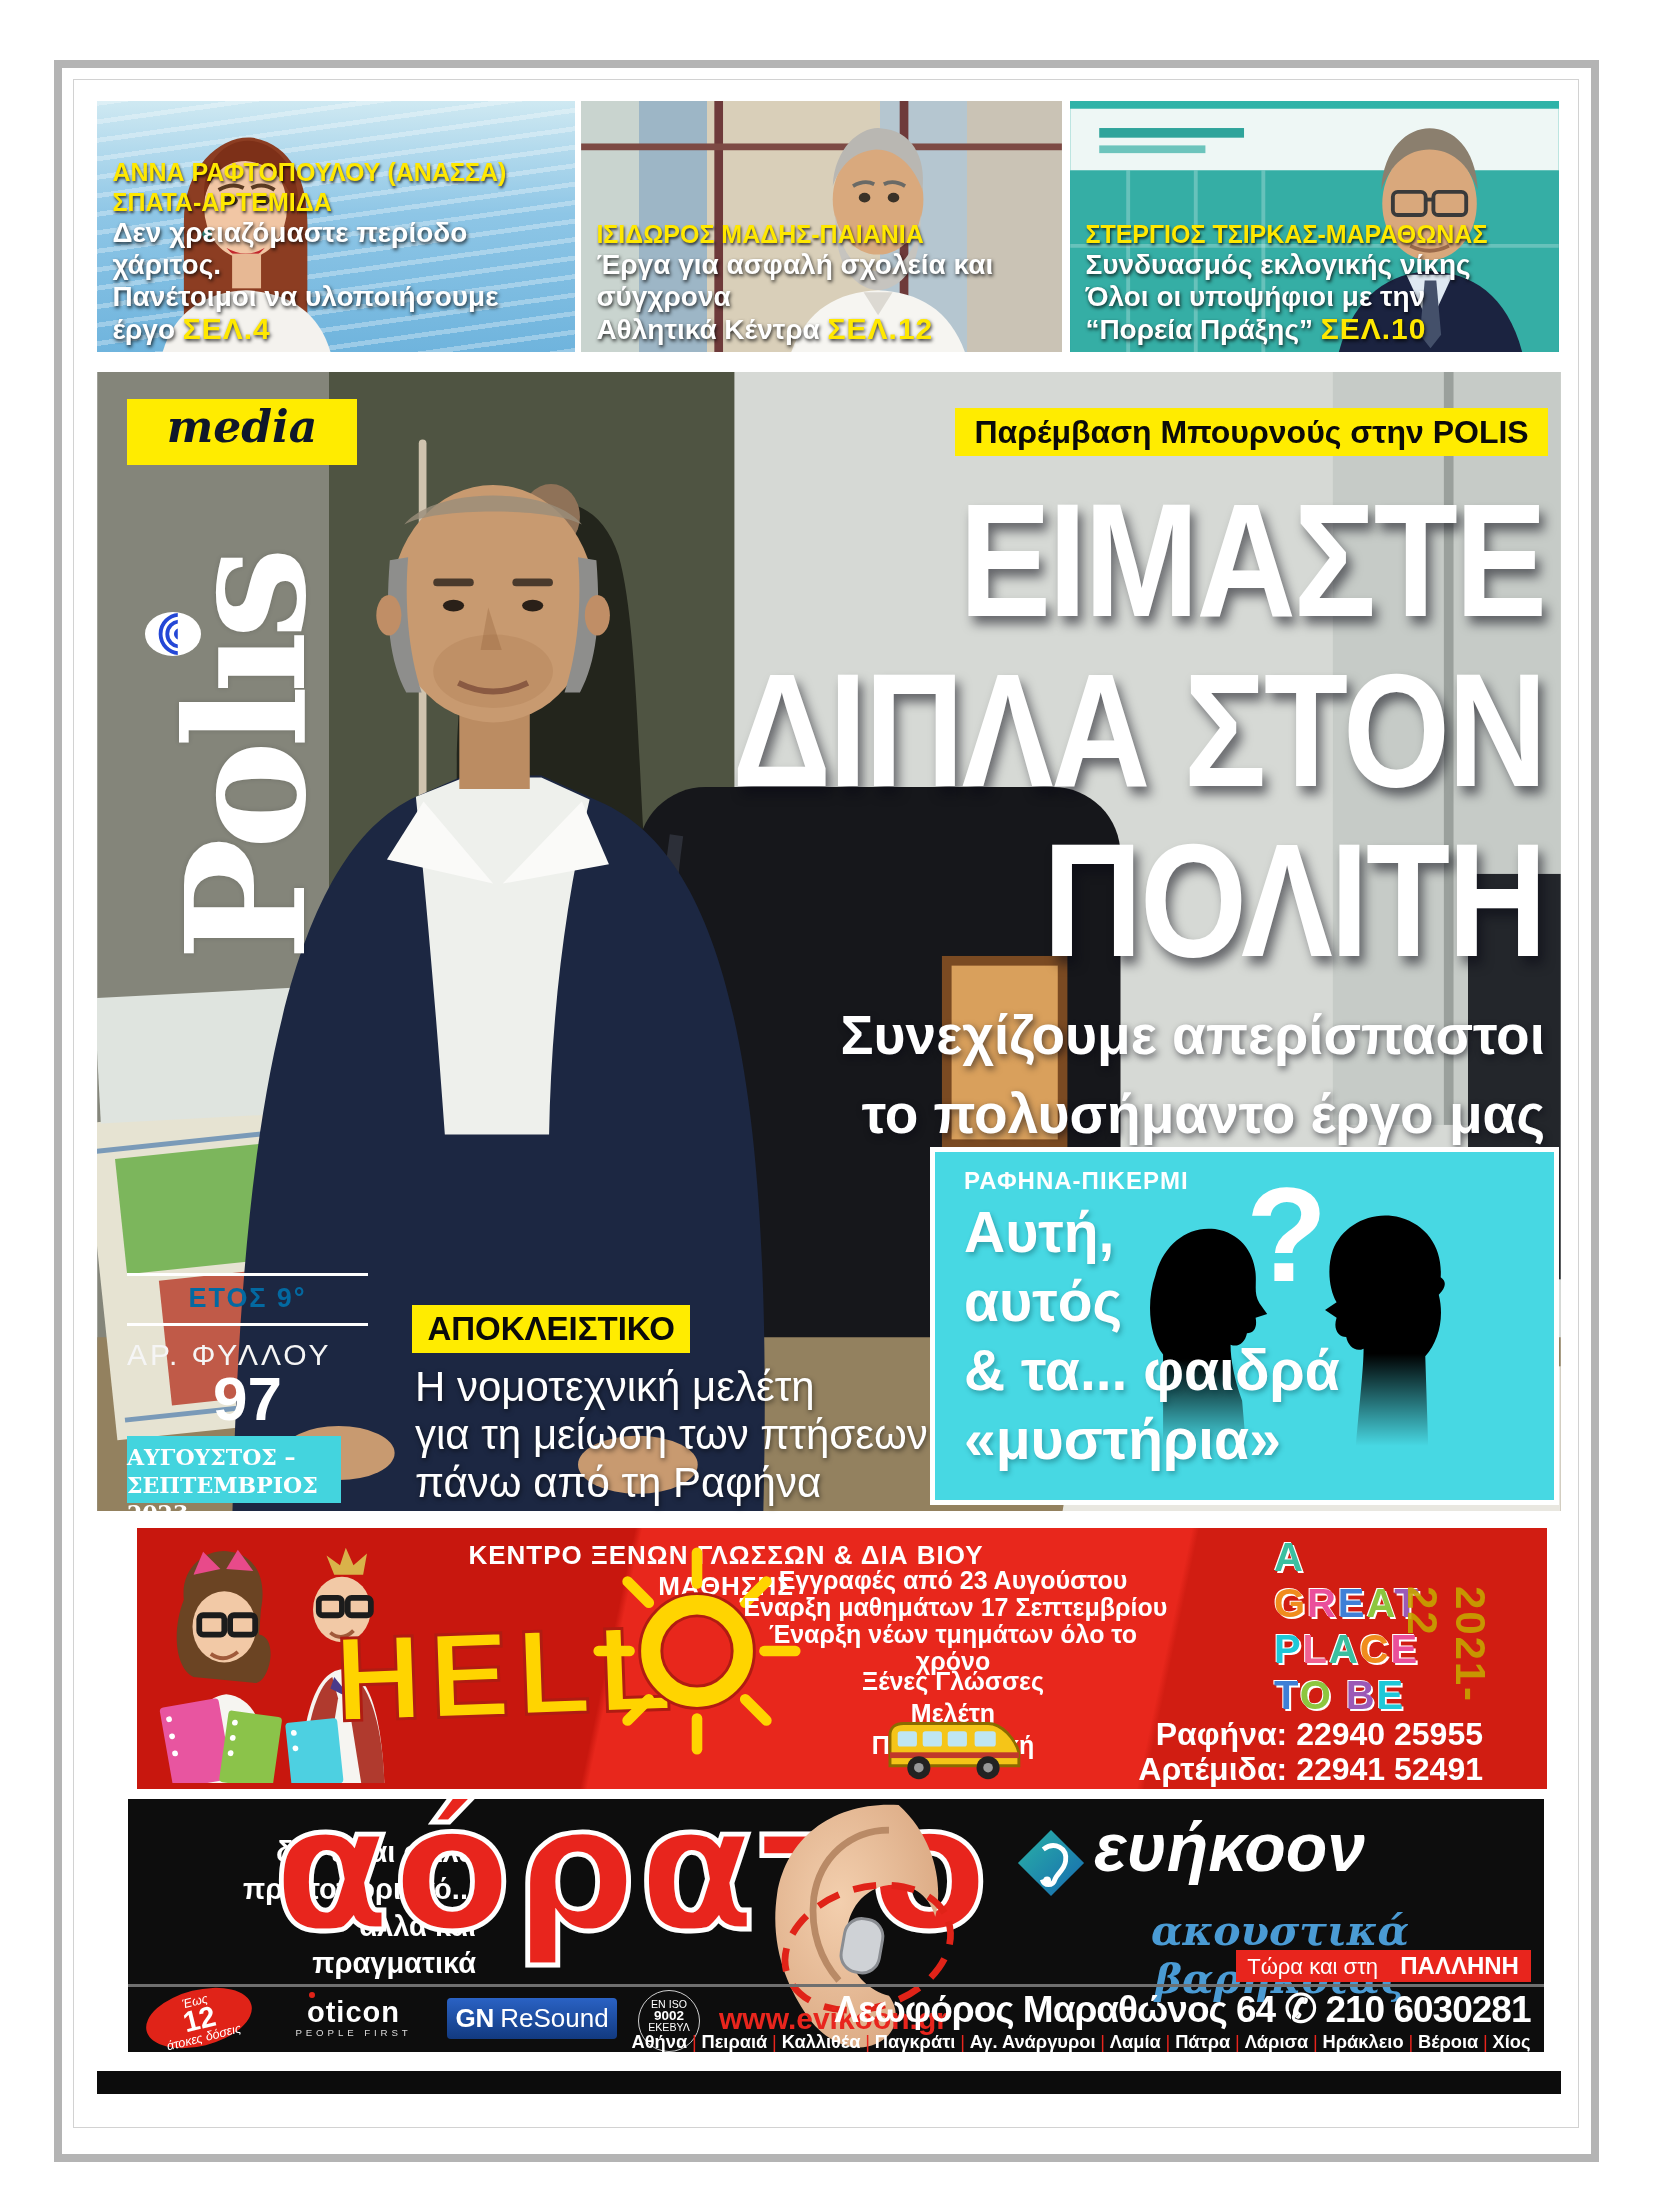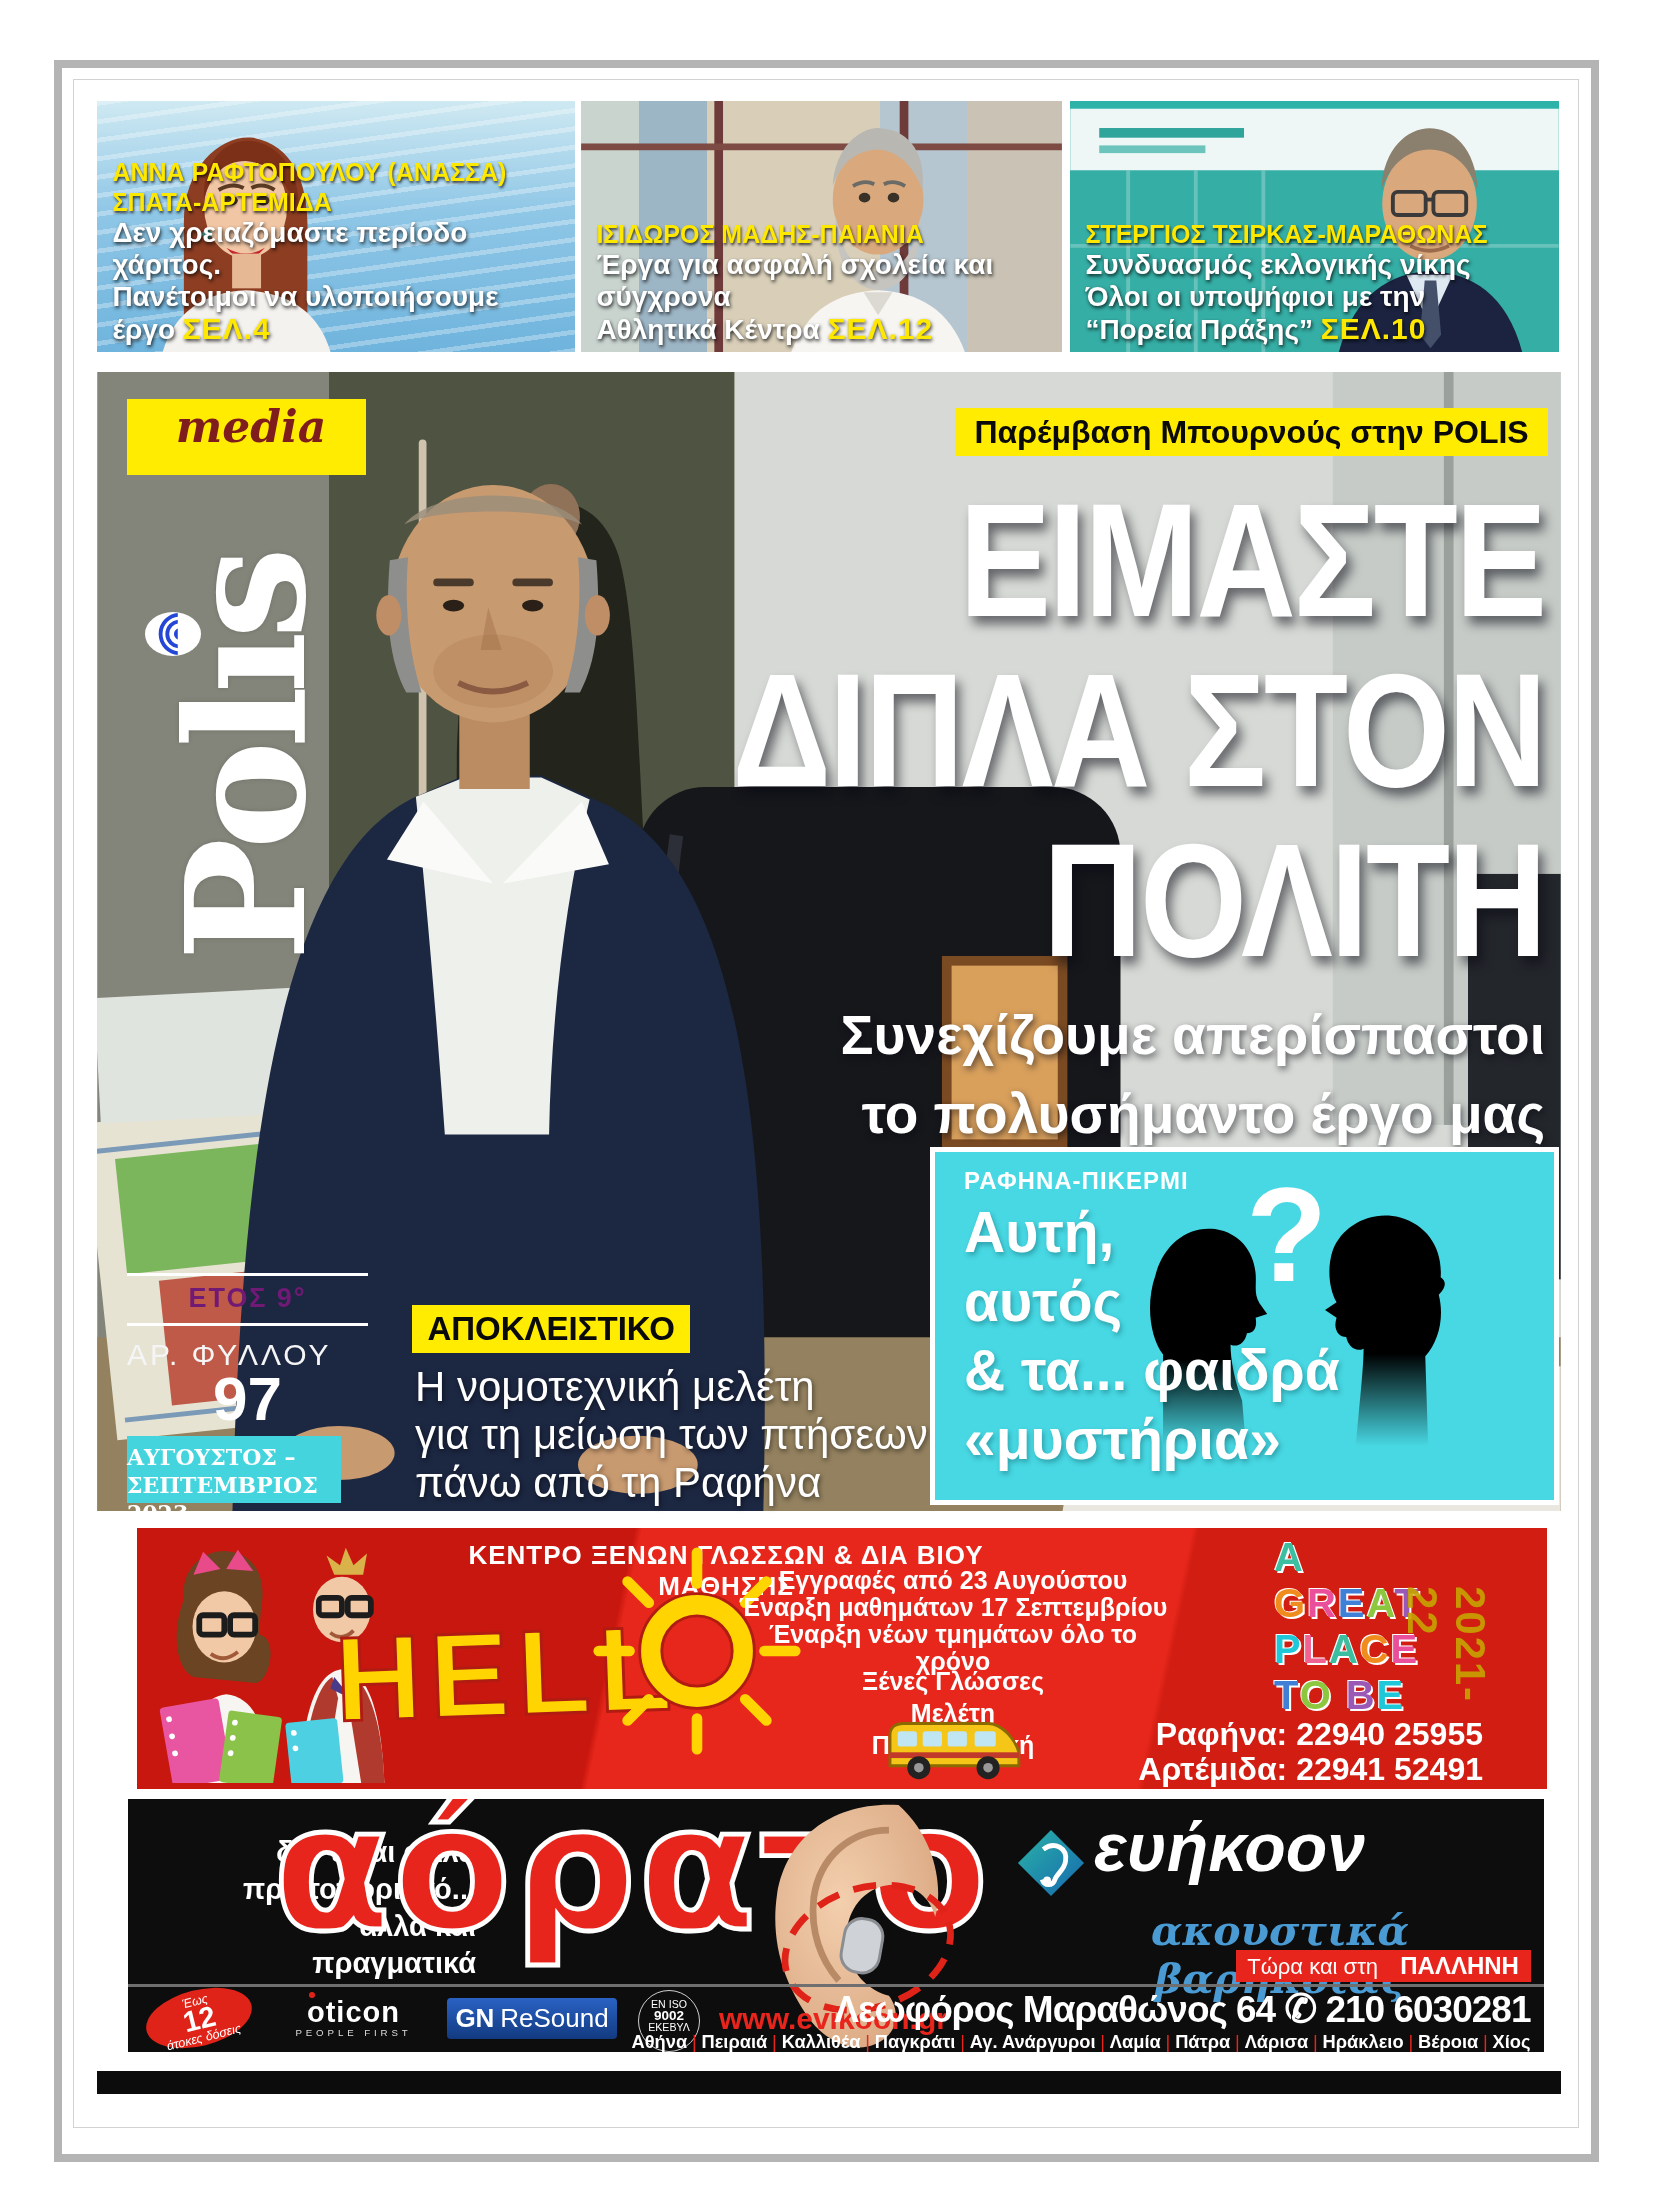--- a/index.html
+++ b/index.html
@@ -20,43 +20,43 @@
   .teaser-text{position:absolute;left:15.4px;bottom:5.8px;right:7.7px;z-index:3;}
   .kicker{color:#ffe800;font-weight:bold;font-size:25px;line-height:30px;text-shadow:1px 1.9px 2.9px rgba(0,0,0,.75);}
   .tline{color:#fff;font-weight:bold;font-size:28px;line-height:32px;text-shadow:1px 1.9px 3.9px rgba(0,0,0,.8);}
   .pageref{color:#ffe800;font-weight:bold;font-size:30px;letter-spacing:1px;padding-left:7.7px;}
   .tz{position:absolute;z-index:1;}
 
   
   #main-photo{left:97px;top:372px;width:1464px;height:1139px;background:#d6d9d5;overflow:hidden;}
 
   
-  #media-box{left:127px;top:399px;width:230px;height:76px;background:#ffec00;color:#7f1d1d;z-index:7;
+  #media-box{left:127px;top:399px;width:230px;height:66px;background:#ffec00;color:#0f172a;z-index:7;
              font-family:"DejaVu Serif",serif;font-style:italic;font-weight:bold;font-size:44px;
-             text-align:center;line-height:56px;padding-left:9px;}
+             text-align:center;line-height:56px;}
   #strap{right:106px;top:408px;height:48px;background:#ffec00;color:#0a0a0a;font-weight:bold;
          font-size:32px;line-height:48px;padding:0 19.3px;z-index:7;}
   #headline{right:109px;top:475px;text-align:right;color:#fff;font-weight:bold;font-size:162px;
             line-height:170px;letter-spacing:-2.9px;z-index:6;
             text-shadow:5.8px 7.7px 11.6px rgba(10,10,20,.55);transform:scaleX(.85);transform-origin:top right;}
   #subheadline{right:109px;top:996px;text-align:right;color:#fff;font-weight:bold;font-size:55px;
                line-height:79px;z-index:6;text-shadow:1.9px 2.9px 7.7px rgba(10,10,20,.6);}
 
   
   #polis-logo{left:135px;top:488px;width:208px;height:473px;z-index:6;}
   #polis-logo .vtext{position:absolute;right:0;top:0;height:473px;writing-mode:vertical-rl;
         transform:rotate(180deg);font-family:"DejaVu Serif",serif;font-weight:bold;font-size:164px;
         color:#fff;letter-spacing:-7.7px;line-height:193px;text-shadow:0 0 5.8px rgba(0,0,0,.15);}
   #polis-wifi{left:145px;top:612px;width:56px;height:44px;background:#fff;border-radius:50%;z-index:7;}
 
   
   .side-rule{left:127px;width:241px;height:2.9px;background:#fff;z-index:6;}
   #side-rule-1{top:1273px;}
   #side-rule-2{top:1323px;}
-  #etos{left:127px;top:1283px;width:241px;text-align:center;color:#701a75;font-weight:bold;
+  #etos{left:127px;top:1283px;width:241px;text-align:center;color:#0369a1;font-weight:bold;
         font-size:27px;letter-spacing:1.9px;z-index:6;}
   #ar-fyllou{left:127px;top:1338px;width:241px;text-align:left;color:#f5f5f5;font-size:30px;
              letter-spacing:2.9px;z-index:6;}
   #issue-number{left:127px;top:1363px;width:241px;text-align:center;color:#fff;font-weight:bold;
                 font-size:62px;z-index:6;}
   #date-box{left:127px;top:1436px;width:214px;height:60px;background:#43d4de;color:#fff;z-index:6;
             font-family:"DejaVu Serif",serif;font-weight:bold;font-size:22px;line-height:28px;
             text-align:left;padding-top:6.8px;}
 
   

